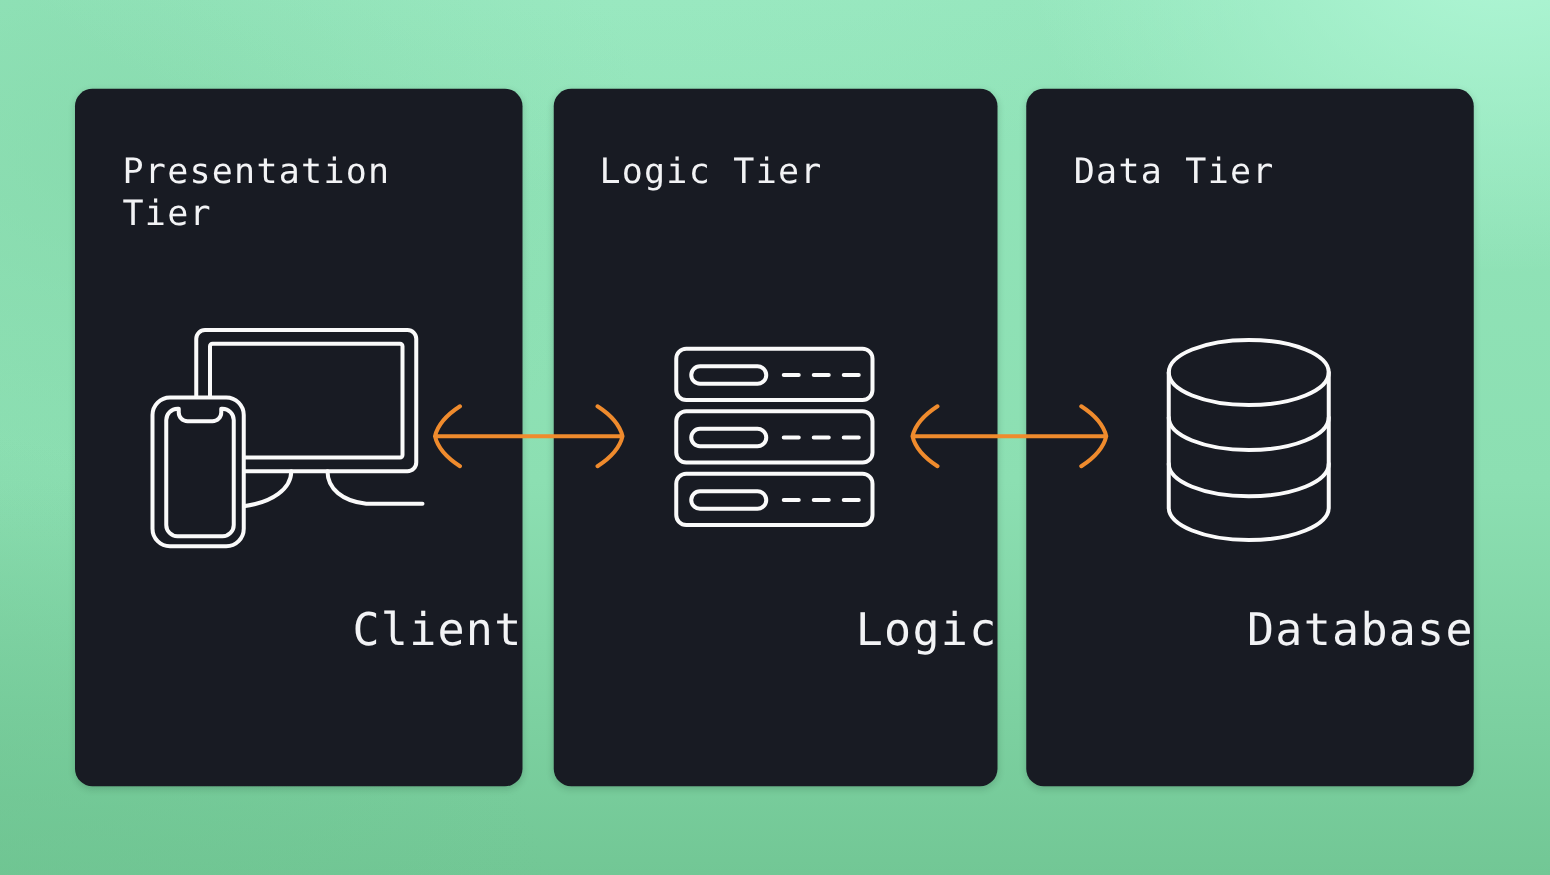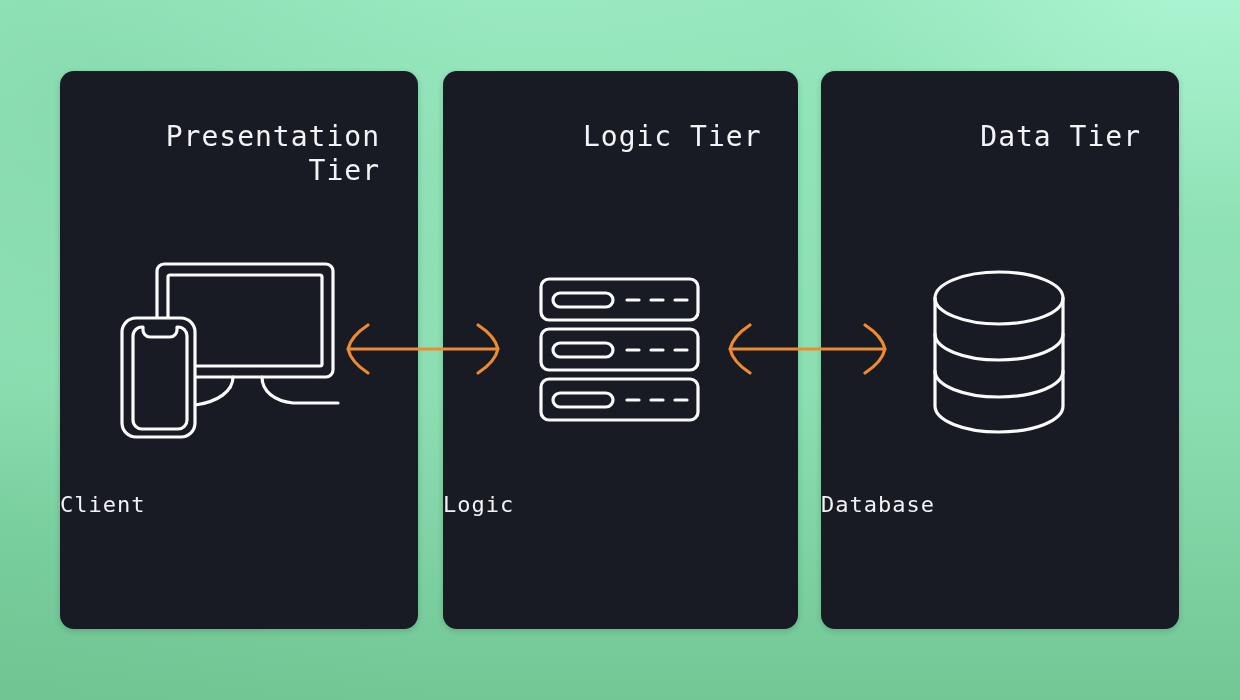--- a/index.html
+++ b/index.html
@@ -30,28 +30,28 @@
     background:var(--panel-bg);
     border-radius:14px;
     box-shadow:0 2px 6px rgba(10,35,22,.18);
   }
   .panel-1{left:60px;width:358px;}
   .panel-2{left:443px;width:355px;padding-left:47px;}
   .panel-3{left:821px;width:358px;padding-left:13px;}
   .tier-title{
     position:absolute;top:49px;left:0;right:0;
     margin:0 auto;max-width:282px;
-    text-align:right;
+    text-align:left;
     font-size:28px;line-height:34px;font-weight:normal;
     letter-spacing:1px;color:var(--text);
   }
   .tier-label{
     position:absolute;top:417px;left:0;right:0;
-    text-align:left;
-    font-size:22px;line-height:34px;
+    text-align:right;
+    font-size:36px;line-height:34px;
     letter-spacing:1px;color:var(--text);
   }
   svg.icon{
     position:absolute;inset:0;width:100%;height:100%;
     stroke:var(--icon-stroke);fill:none;
     stroke-width:3.2;stroke-linecap:round;stroke-linejoin:round;
   }
   svg.icon .occlude{fill:var(--panel-bg);}
   svg.arrows{
     position:absolute;inset:0;width:100%;height:100%;

